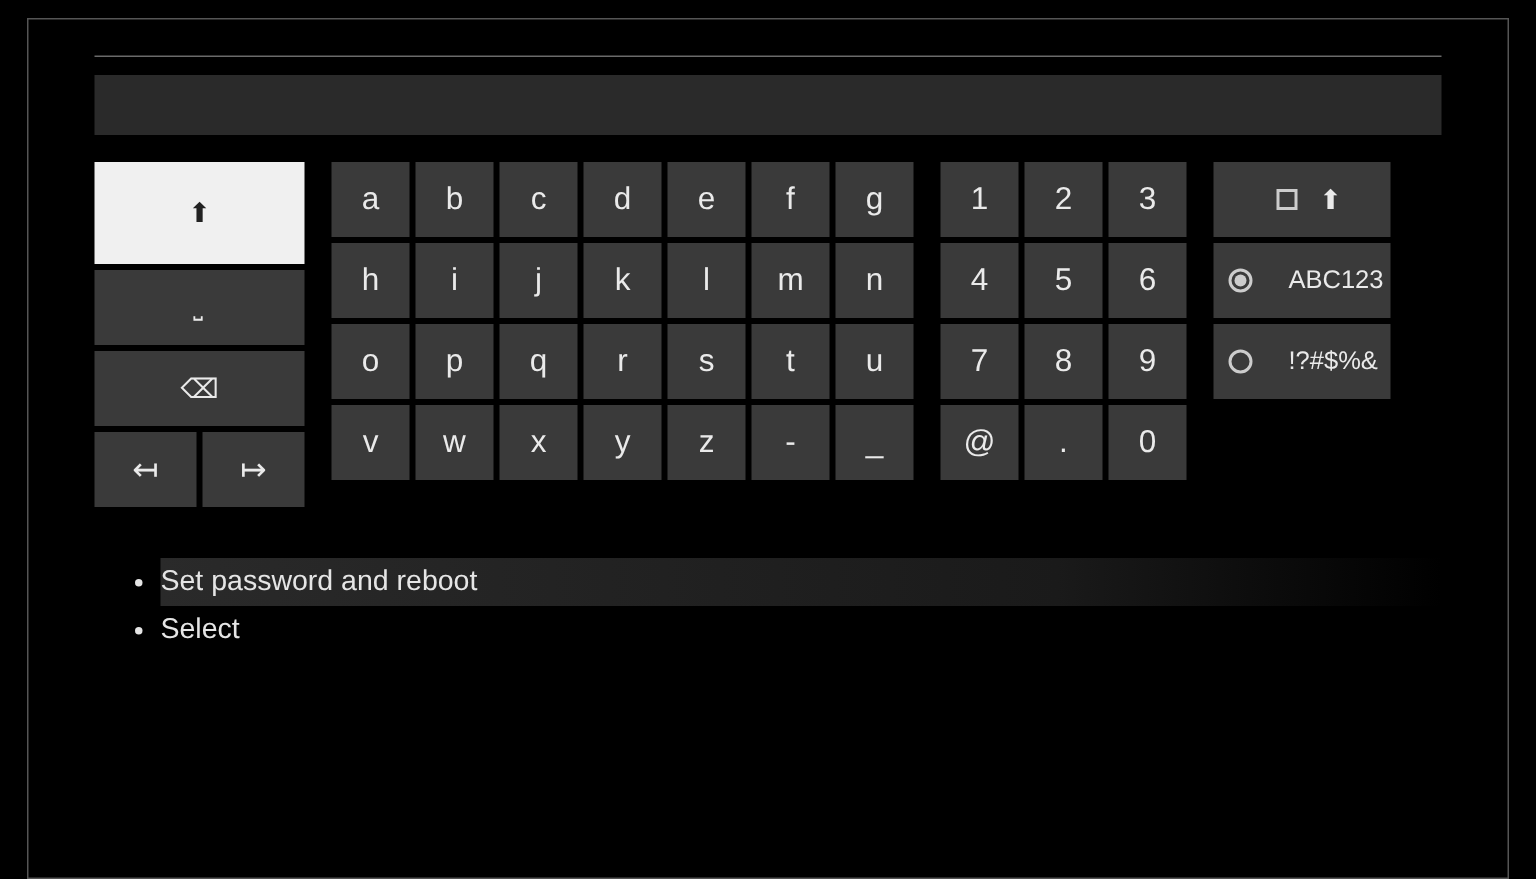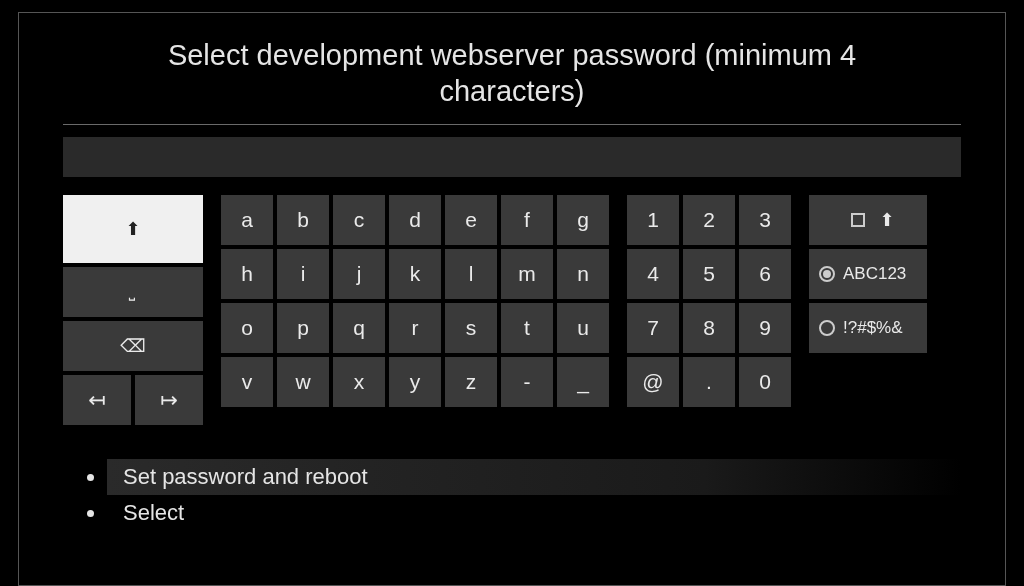--- a/index.html
+++ b/index.html
@@ -69,21 +69,21 @@
     }
     .control-panel .space { width: 140px; font-size: 16px; letter-spacing: 2px; }
     .control-panel .backspace { width: 140px; font-size: 18px; }
     .alpha-panel .key { width: 52px; }
     .num-panel .key { width: 52px; }
     .mode-panel .key {
       width: 118px;
       justify-content: flex-start;
       padding-left: 10px;
       font-size: 17px;
-      gap: 8px;
+      gap: 24px;
     }
     .mode-panel .dual {
       justify-content: center;
       gap: 14px;
       font-size: 18px;
     }
     .radio {
       width: 16px; height: 16px;
       border: 2px solid #ccc;
       border-radius: 50%;
@@ -100,35 +100,34 @@
     .square-icon {
       width: 14px; height: 14px;
       border: 2px solid #ccc;
     }
     .options {
       margin-top: 34px;
       padding-left: 20px;
     }
     .options li {
       color: #e5e5e5;
-      font-size: 22px;
+      font-size: 19px;
       list-style: disc;
       margin-left: 24px;
-      padding: 5px 16px;
+      padding: 5px 0;
     }
     .options li:first-child {
       background: linear-gradient(to right, #2a2a2a, #1a1a1a 70%, transparent);
       margin-left: 24px;
     }
   </style>
 </head>
 <body>
 
 <div class="frame">
-  <h1 class="title">Select development webserver password (minimum 4 characters)</h1>
   <hr class="divider">
   <div class="input-field"></div>
 
   <div class="keyboard">
 
     <div class="panel control-panel">
       <div class="row">
         <div class="key shift">
           <span>⬆</span>
         </div>

